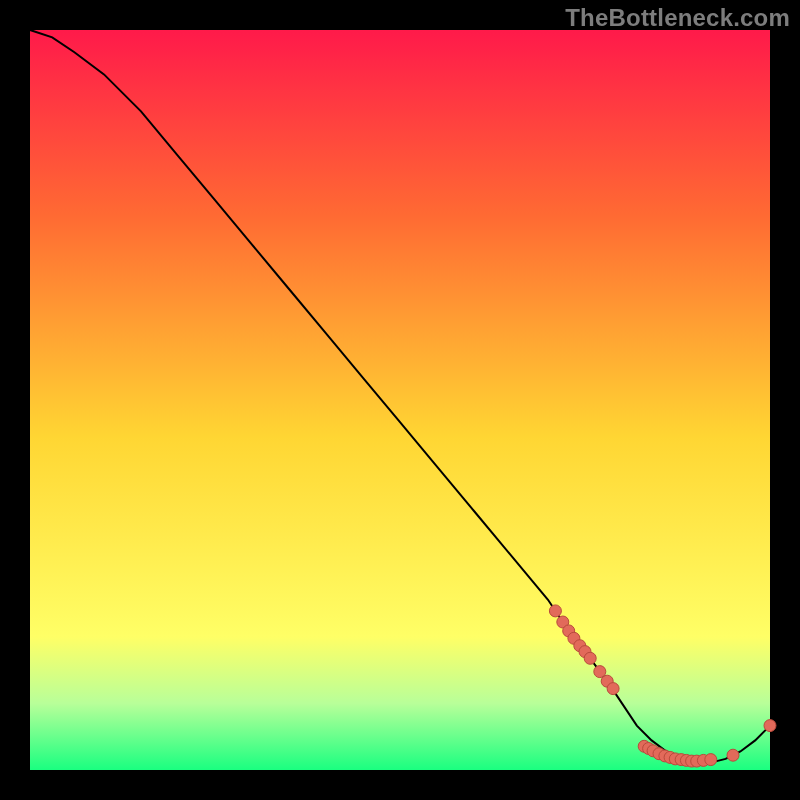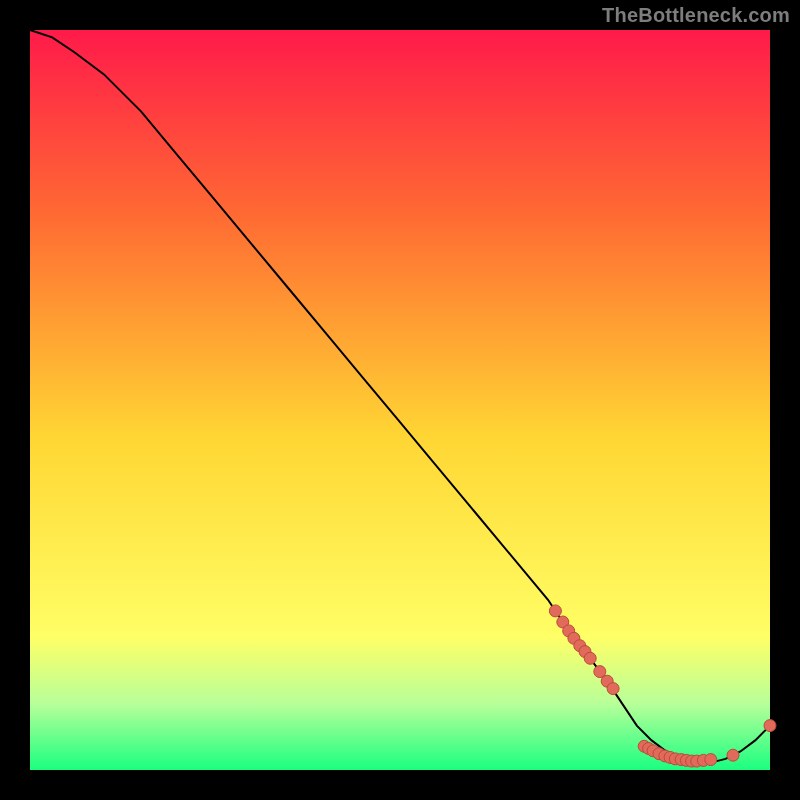--- a/index.html
+++ b/index.html
@@ -13,21 +13,21 @@
   .stage {
     position: relative;
     width: 800px;
     height: 800px;
   }
   .watermark {
     position: absolute;
     top: 4px;
     right: 10px;
     font-family: Arial, Helvetica, sans-serif;
-    font-size: 20px;
+    font-size: 24px;
     font-weight: bold;
     color: #7d7d7d;
     letter-spacing: 0.2px;
     user-select: none;
   }
   svg { display: block; }
 </style>
 </head>
 <body>
 

